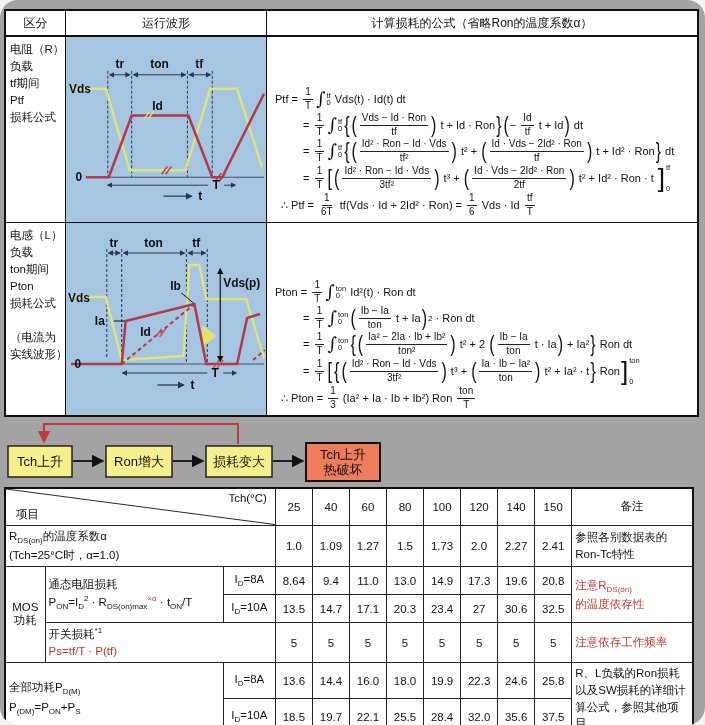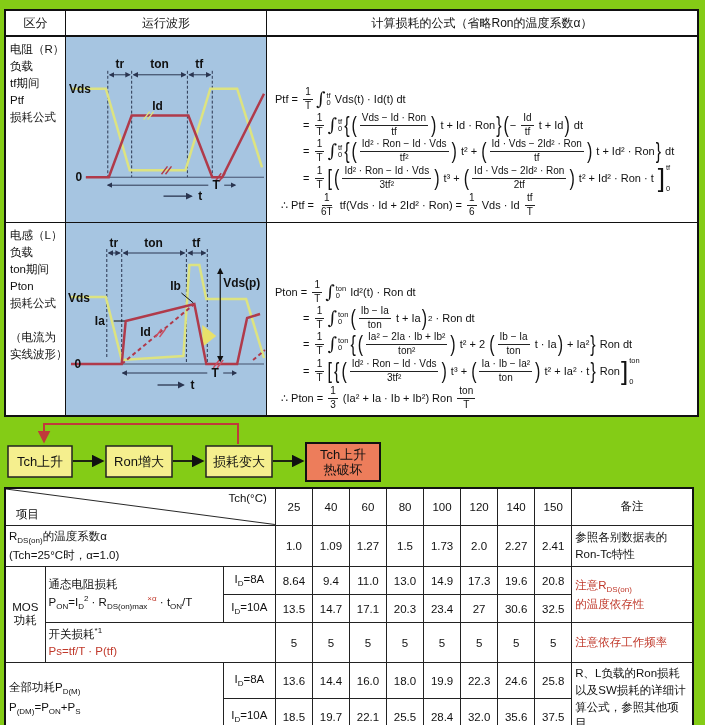--- a/index.html
+++ b/index.html
@@ -1,17 +1,17 @@
 <!DOCTYPE html>
 <html><head>
 <meta charset="utf-8">
 <style>
   html,body{margin:0;padding:0;background:#f4f4f2;}
-  .page{position:relative;width:705px;height:725px;background:#84cc16;overflow:hidden;
-        font-family:"Liberation Sans",sans-serif;color:#111;}
+  .page{position:relative;width:705px;height:725px;background:#a3a3a3;overflow:hidden;
+        font-family:"Liberation Sans",sans-serif;color:#111;border-radius:18px;}
   
   .ttable{position:absolute;left:4px;top:9px;width:691px;
           display:grid;grid-template-columns:60px 201px 1fr;grid-template-rows:26px 186px 192px;
           border:2px solid #111;background:#fff;}
   .cell{border-right:1px solid #111;border-bottom:1px solid #111;box-sizing:border-box;overflow:hidden;}
   .cell.nr{border-right:none;}
   .cell.nb{border-bottom:none;}
   .th{display:flex;align-items:center;justify-content:center;font-size:12px;border-bottom:2px solid #111;}
   .lab{font-size:11.5px;line-height:1.48;padding:4px 1px 0 4px;}
   .lab div{min-height:17px;white-space:nowrap;}

